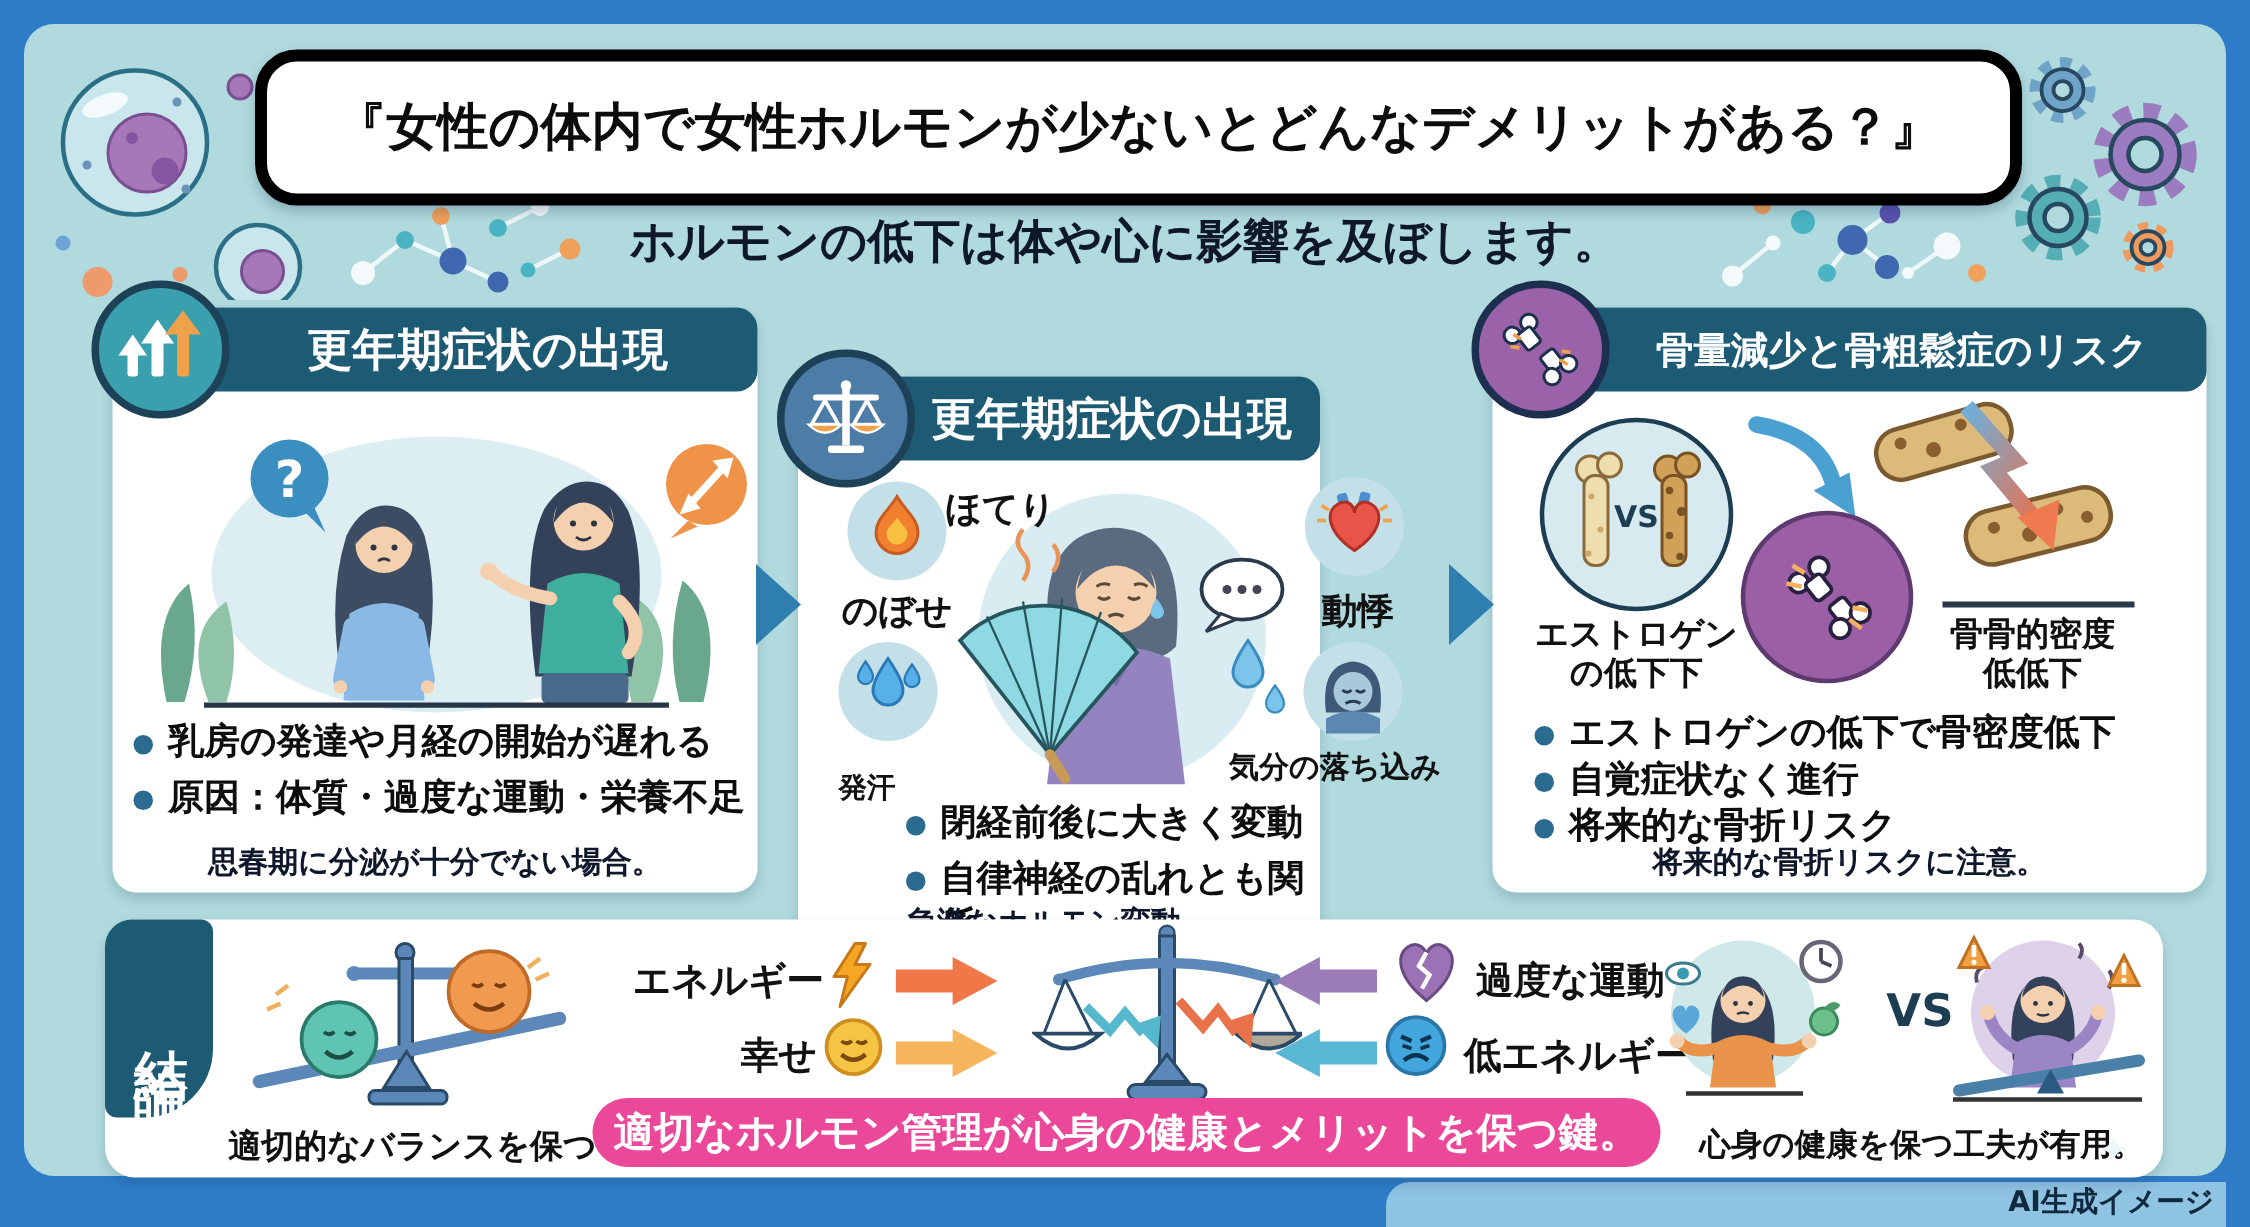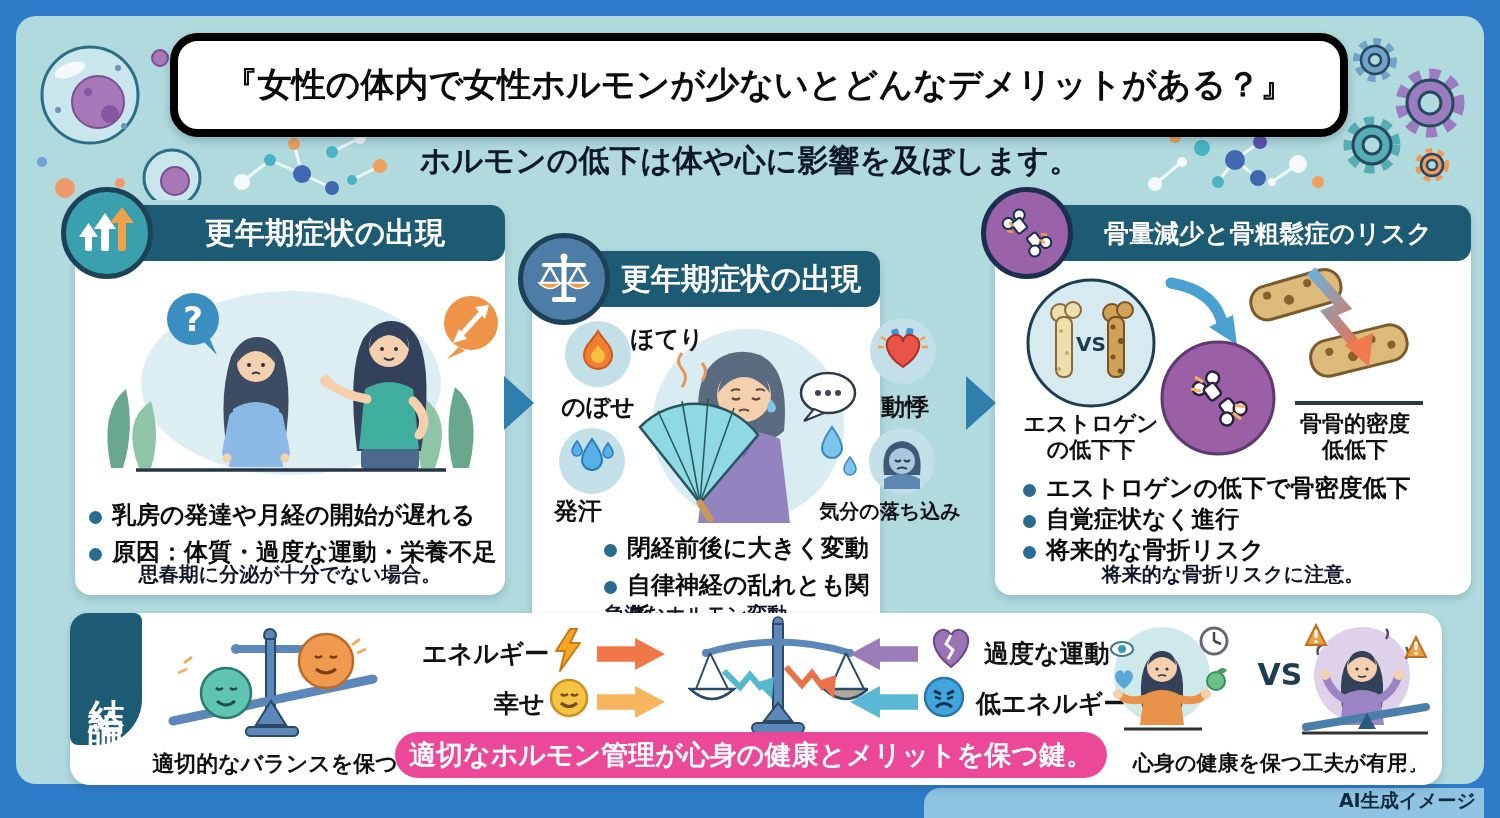--- a/index.html
+++ b/index.html
@@ -195,21 +195,21 @@
         <text x="112" y="70" font-size="34" font-weight="bold" fill="#ffffff" text-anchor="middle">?</text>
       </g>
       <g>
         <circle cx="390" cy="62" r="27" fill="#ef9349"></circle>
         <polygon points="378,86 366,98 384,90" fill="#ef9349"></polygon>
         <line x1="380" y1="74" x2="400" y2="52" stroke="#ffffff" stroke-width="5"></line>
         <polygon points="394,46 408,44 404,58" fill="#ffffff"></polygon>
         <polygon points="386,78 372,82 378,68" fill="#ffffff"></polygon>
       </g>
     </svg>
-    <div class="bullets" style="left:14px;top:295px;right:6px;">
+    <div class="bullets" style="left:14px;top:274px;right:6px;">
       <div class="bullet">
           <span class="dot"></span>
           <span class="btxt">乳房の発達や月経の開始が遅れる</span>
         </div>
       <div class="bullet">
           <span class="dot"></span>
           <span class="btxt">原因：体質・過度な運動・栄養不足</span>
         </div>
     </div>
     <div class="cap" style="top:356px;">思春期に分泌が十分でない場合。</div>
@@ -288,21 +288,21 @@
           <line x1="168" y1="196" x2="176" y2="92"></line>
             <line x1="168" y1="196" x2="202" y2="101"></line>
         </g>
         <line x1="168" y1="196" x2="178" y2="212" stroke="#c89a58" stroke-width="7" stroke-linecap="round"></line>
         <path d="M300,120 C300,120 290,134 290,141 a10,10 0 0 0 20,0 C310,134 300,120 300,120 Z" fill="#7cc4ea" stroke="#3a8cc0" stroke-width="2"></path>
         <path d="M318,150 C318,150 312,158 312,162 a6,6 0 0 0 12,0 C324,158 318,150 318,150 Z" fill="#7cc4ea" stroke="#3a8cc0" stroke-width="1.5"></path>
       </g>
     </svg>
     <div class="symlabel" style="left:90px;top:72px;width:90px;font-size:24px;">ほてり</div>
     <div class="symlabel" style="left:21px;top:140px;width:90px;font-size:24px;">のぼせ</div>
-    <div class="symlabel" style="left:6px;top:244px;width:80px;font-size:24px;">発汗</div>
+    <div class="symlabel" style="left:6px;top:261px;width:80px;font-size:19px;">発汗</div>
     <div class="symlabel" style="left:333px;top:140px;width:80px;font-size:24px;">動悸</div>
     <div class="symlabel" style="left:278px;top:247px;width:160px;font-size:20px;">気分の落ち込み</div>
     <div class="bullets" style="left:72px;top:282px;right:6px;">
       <div class="bullet">
           <span class="dot"></span>
           <span class="btxt">閉経前後に大きく変動</span>
         </div>
       <div class="bullet">
           <span class="dot"></span>
           <span class="btxt">自律神経の乱れとも関係</span>

